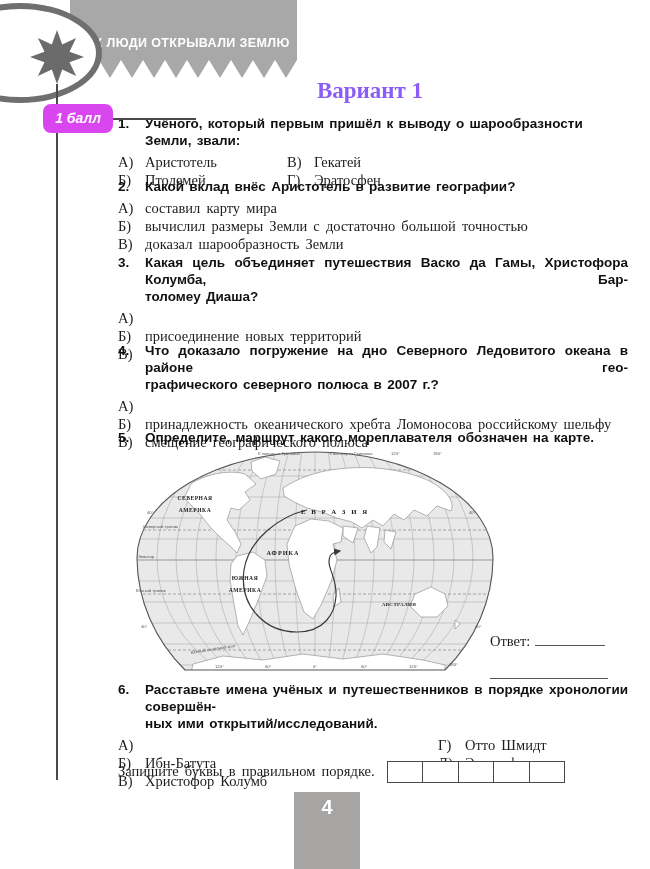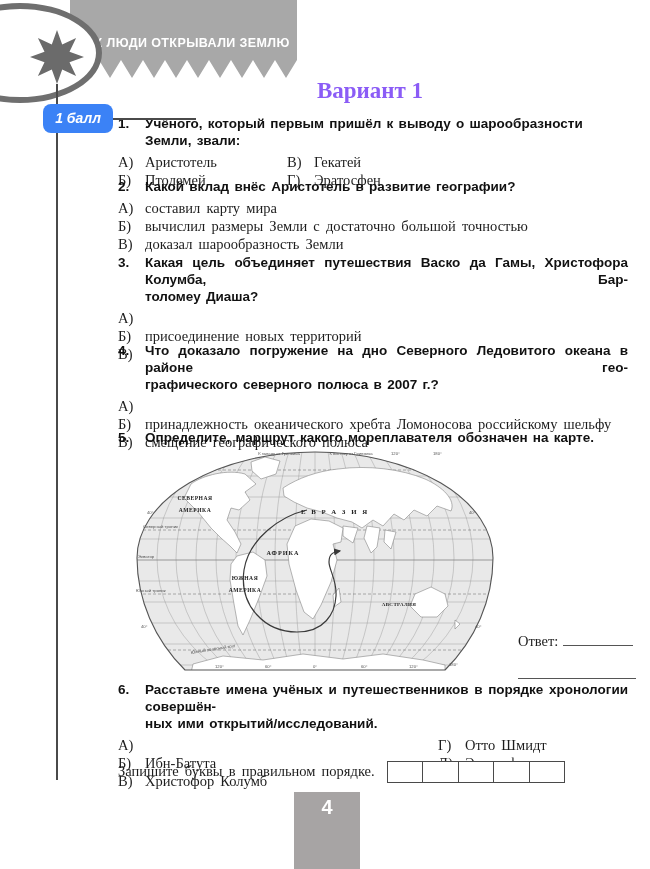--- a/index.html
+++ b/index.html
@@ -21,21 +21,21 @@
   }
   .ellipse{
     position:absolute;left:-62px;top:3px;width:164px;height:100px;
     background:#ffffff;border:6px solid #6f6f6f;border-radius:50%;
     box-sizing:border-box;z-index:2;
   }
   .star{position:absolute;left:30px;top:30px;z-index:3;}
   .vline{position:absolute;left:56px;top:84px;width:2px;height:696px;background:#4a4a4a;z-index:2;}
   .badge{
     position:absolute;left:43px;top:104px;width:70px;height:29px;z-index:4;
-    background:#3b82f6;border-radius:8px;color:#fff;
+    background:#d946ef;border-radius:8px;color:#fff;
     font-style:italic;font-weight:bold;font-size:14px;line-height:29px;text-align:center;
   }
   .badge-line{position:absolute;left:113px;top:118px;width:83px;height:2px;background:#4a4a4a;z-index:3;}
   .page-title{
     position:absolute;left:120px;top:78px;width:500px;margin:0;text-align:center;
     font-family:"Liberation Serif", serif;font-size:23px;font-weight:bold;color:#8b5cf6;
   }
   
   .qblock{position:absolute;left:118px;width:510px;color:#111;}
   .stem{font-weight:bold;font-size:13.5px;line-height:17px;display:flex;word-spacing:1.5px;}
@@ -45,21 +45,21 @@
   .opts{margin-top:4px;}
   .qrow{display:flex;font-family:"Liberation Serif", serif;font-size:14.5px;line-height:18px;color:#1d1d1d;word-spacing:2.5px;}
   .qrow .qletter{flex:none;width:27px;}
   .twocol{display:grid;margin-top:4px;}
   .twocol.c1{grid-template-columns:169px 1fr;}
   .twocol.c6{grid-template-columns:320px 1fr;}
   .colstack > .qrow{margin:0;}
   
   .mapwrap{position:absolute;left:133px;top:448px;width:364px;height:225px;}
   
-  .answer{position:absolute;left:518px;top:631px;width:130px;font-family:"Liberation Serif", serif;font-size:14.5px;color:#1d1d1d;}
+  .answer{position:absolute;left:490px;top:631px;width:130px;font-family:"Liberation Serif", serif;font-size:14.5px;color:#1d1d1d;}
   .ansline{display:inline-block;border-bottom:1.3px solid #555;height:14px;}
   .ans1{width:70px;margin-left:5px;}
   .ans2{width:118px;margin-top:14px;}
   
   .instr-row{position:absolute;left:118px;top:757px;width:510px;}
   .instr-text{position:absolute;left:0;top:6px;font-family:"Liberation Serif", serif;font-size:14.5px;word-spacing:2.5px;color:#1d1d1d;}
   .boxes{position:absolute;left:269px;top:4px;width:178px;height:22px;border:1.3px solid #4a4a4a;display:flex;background:#fff;box-sizing:border-box;}
   .boxes .cell{flex:1;border-left:1.3px solid #4a4a4a;}
   .boxes .cell:first-child{border-left:none;}
   

